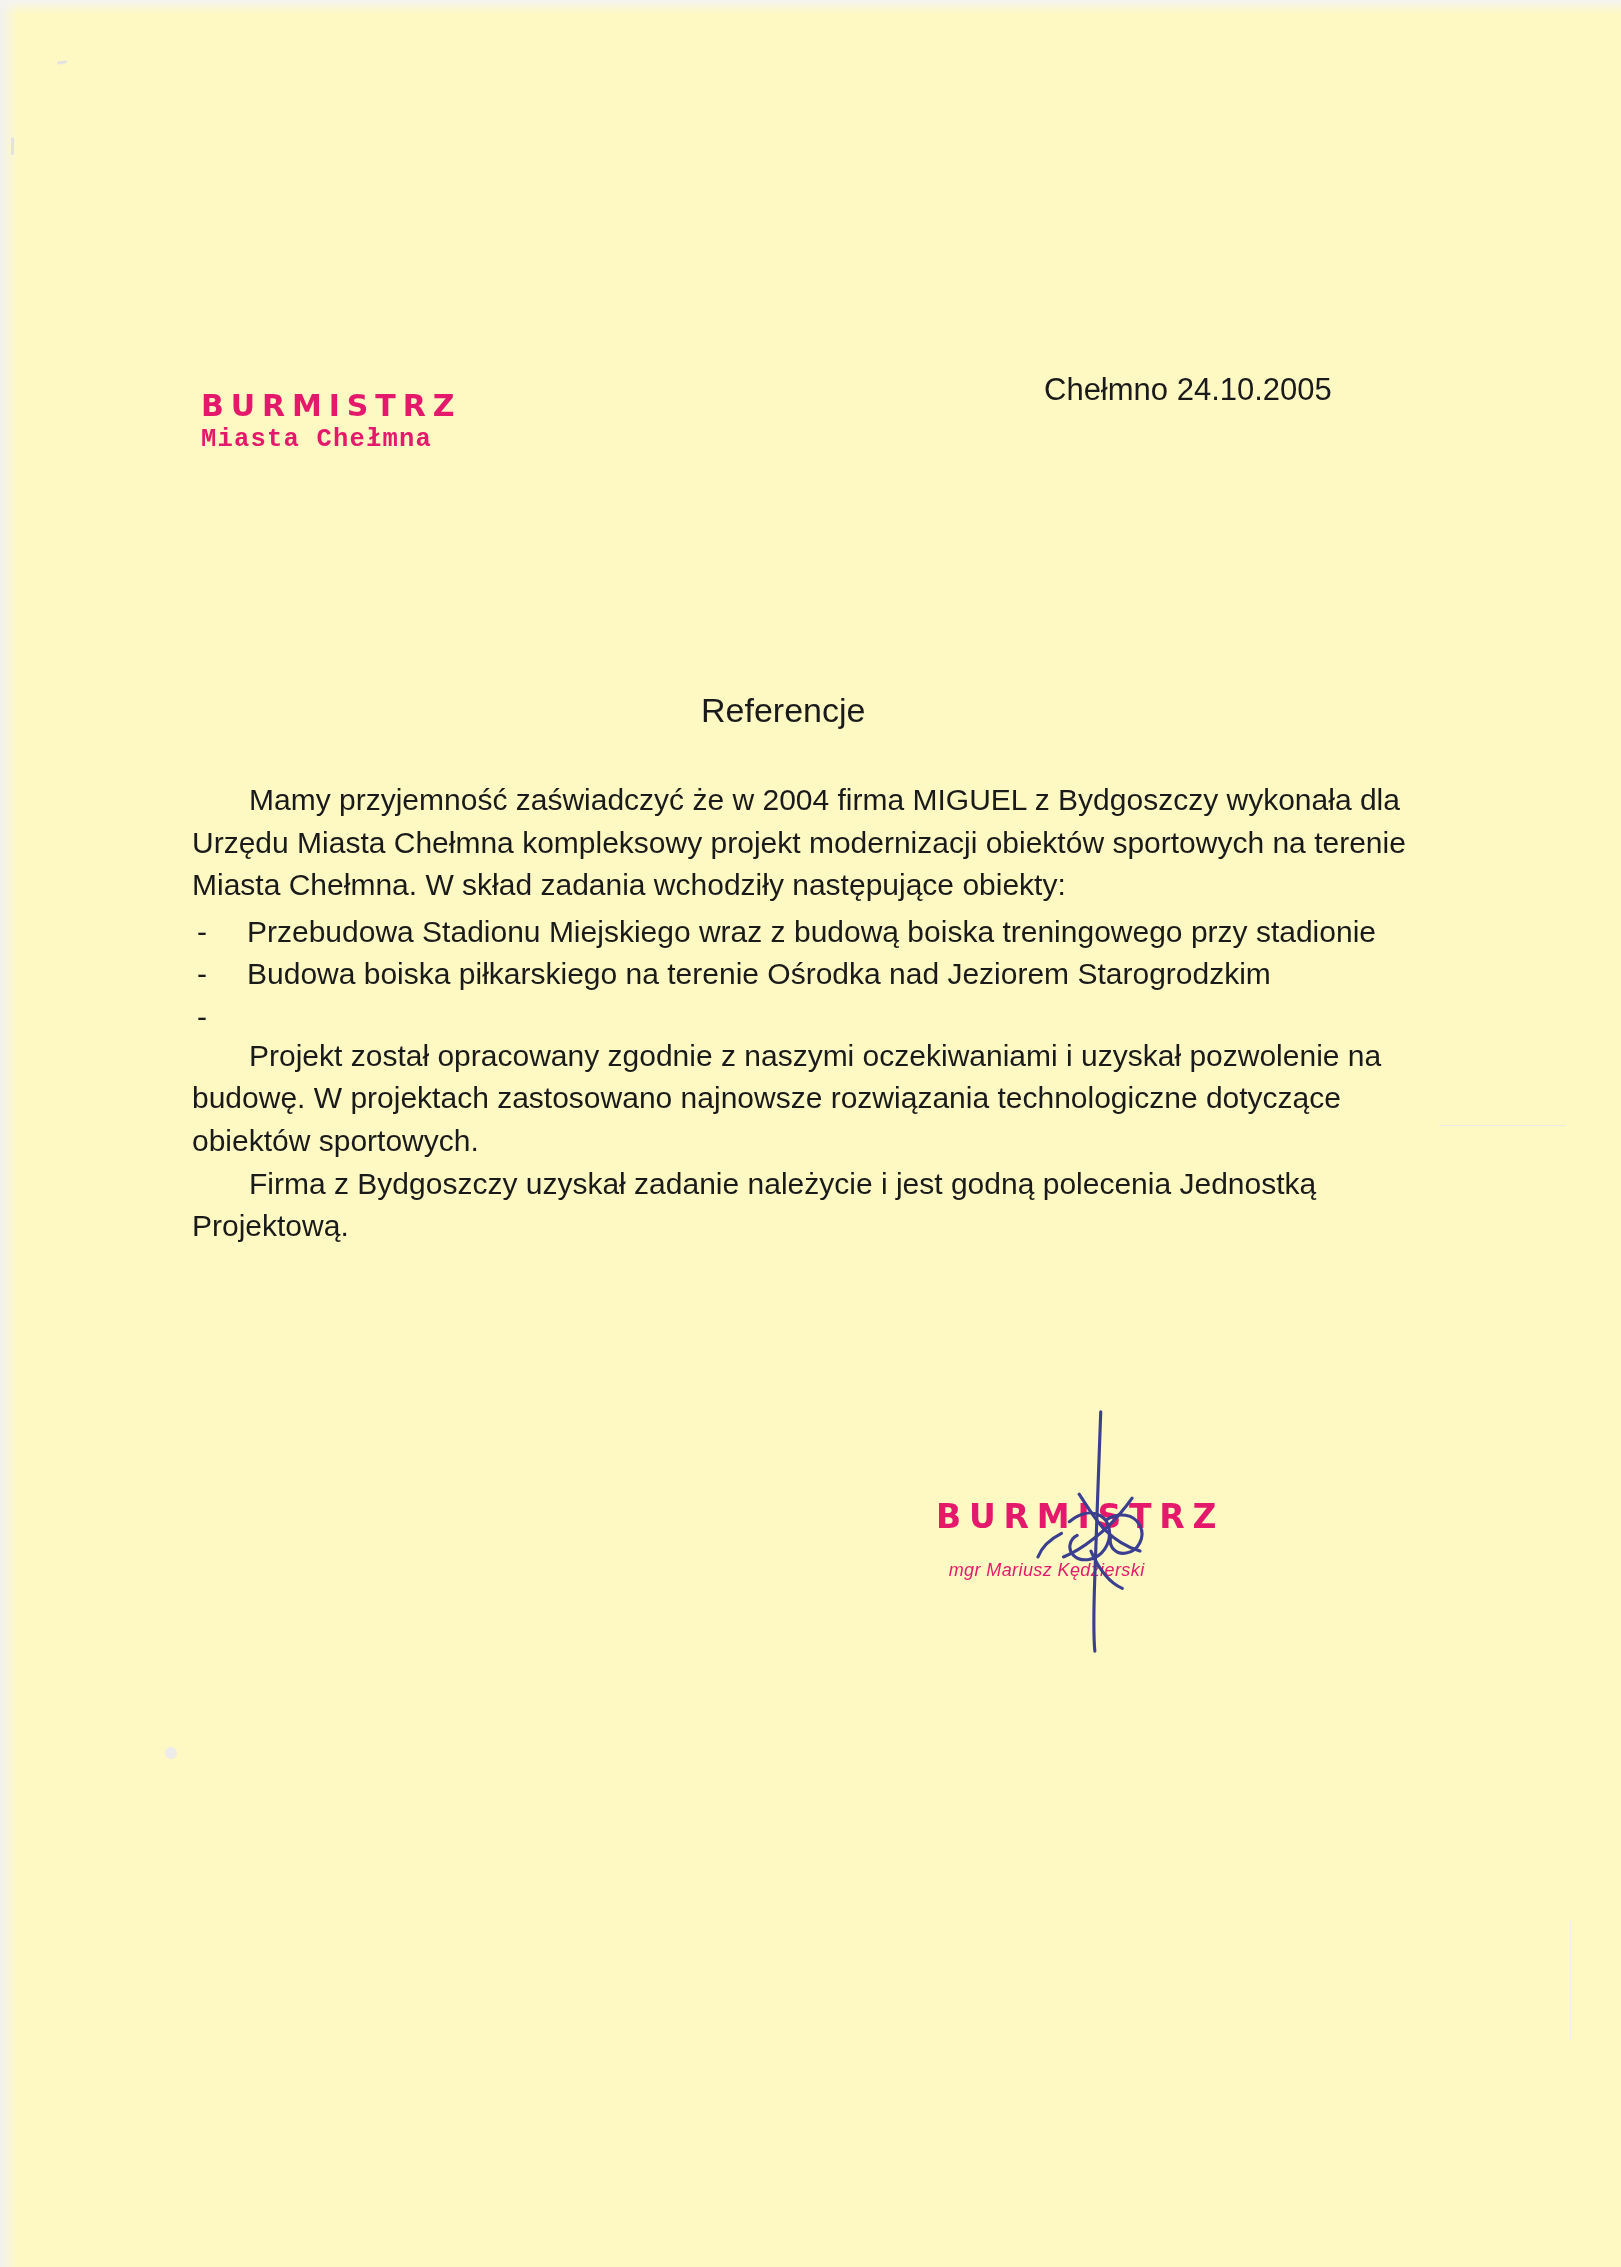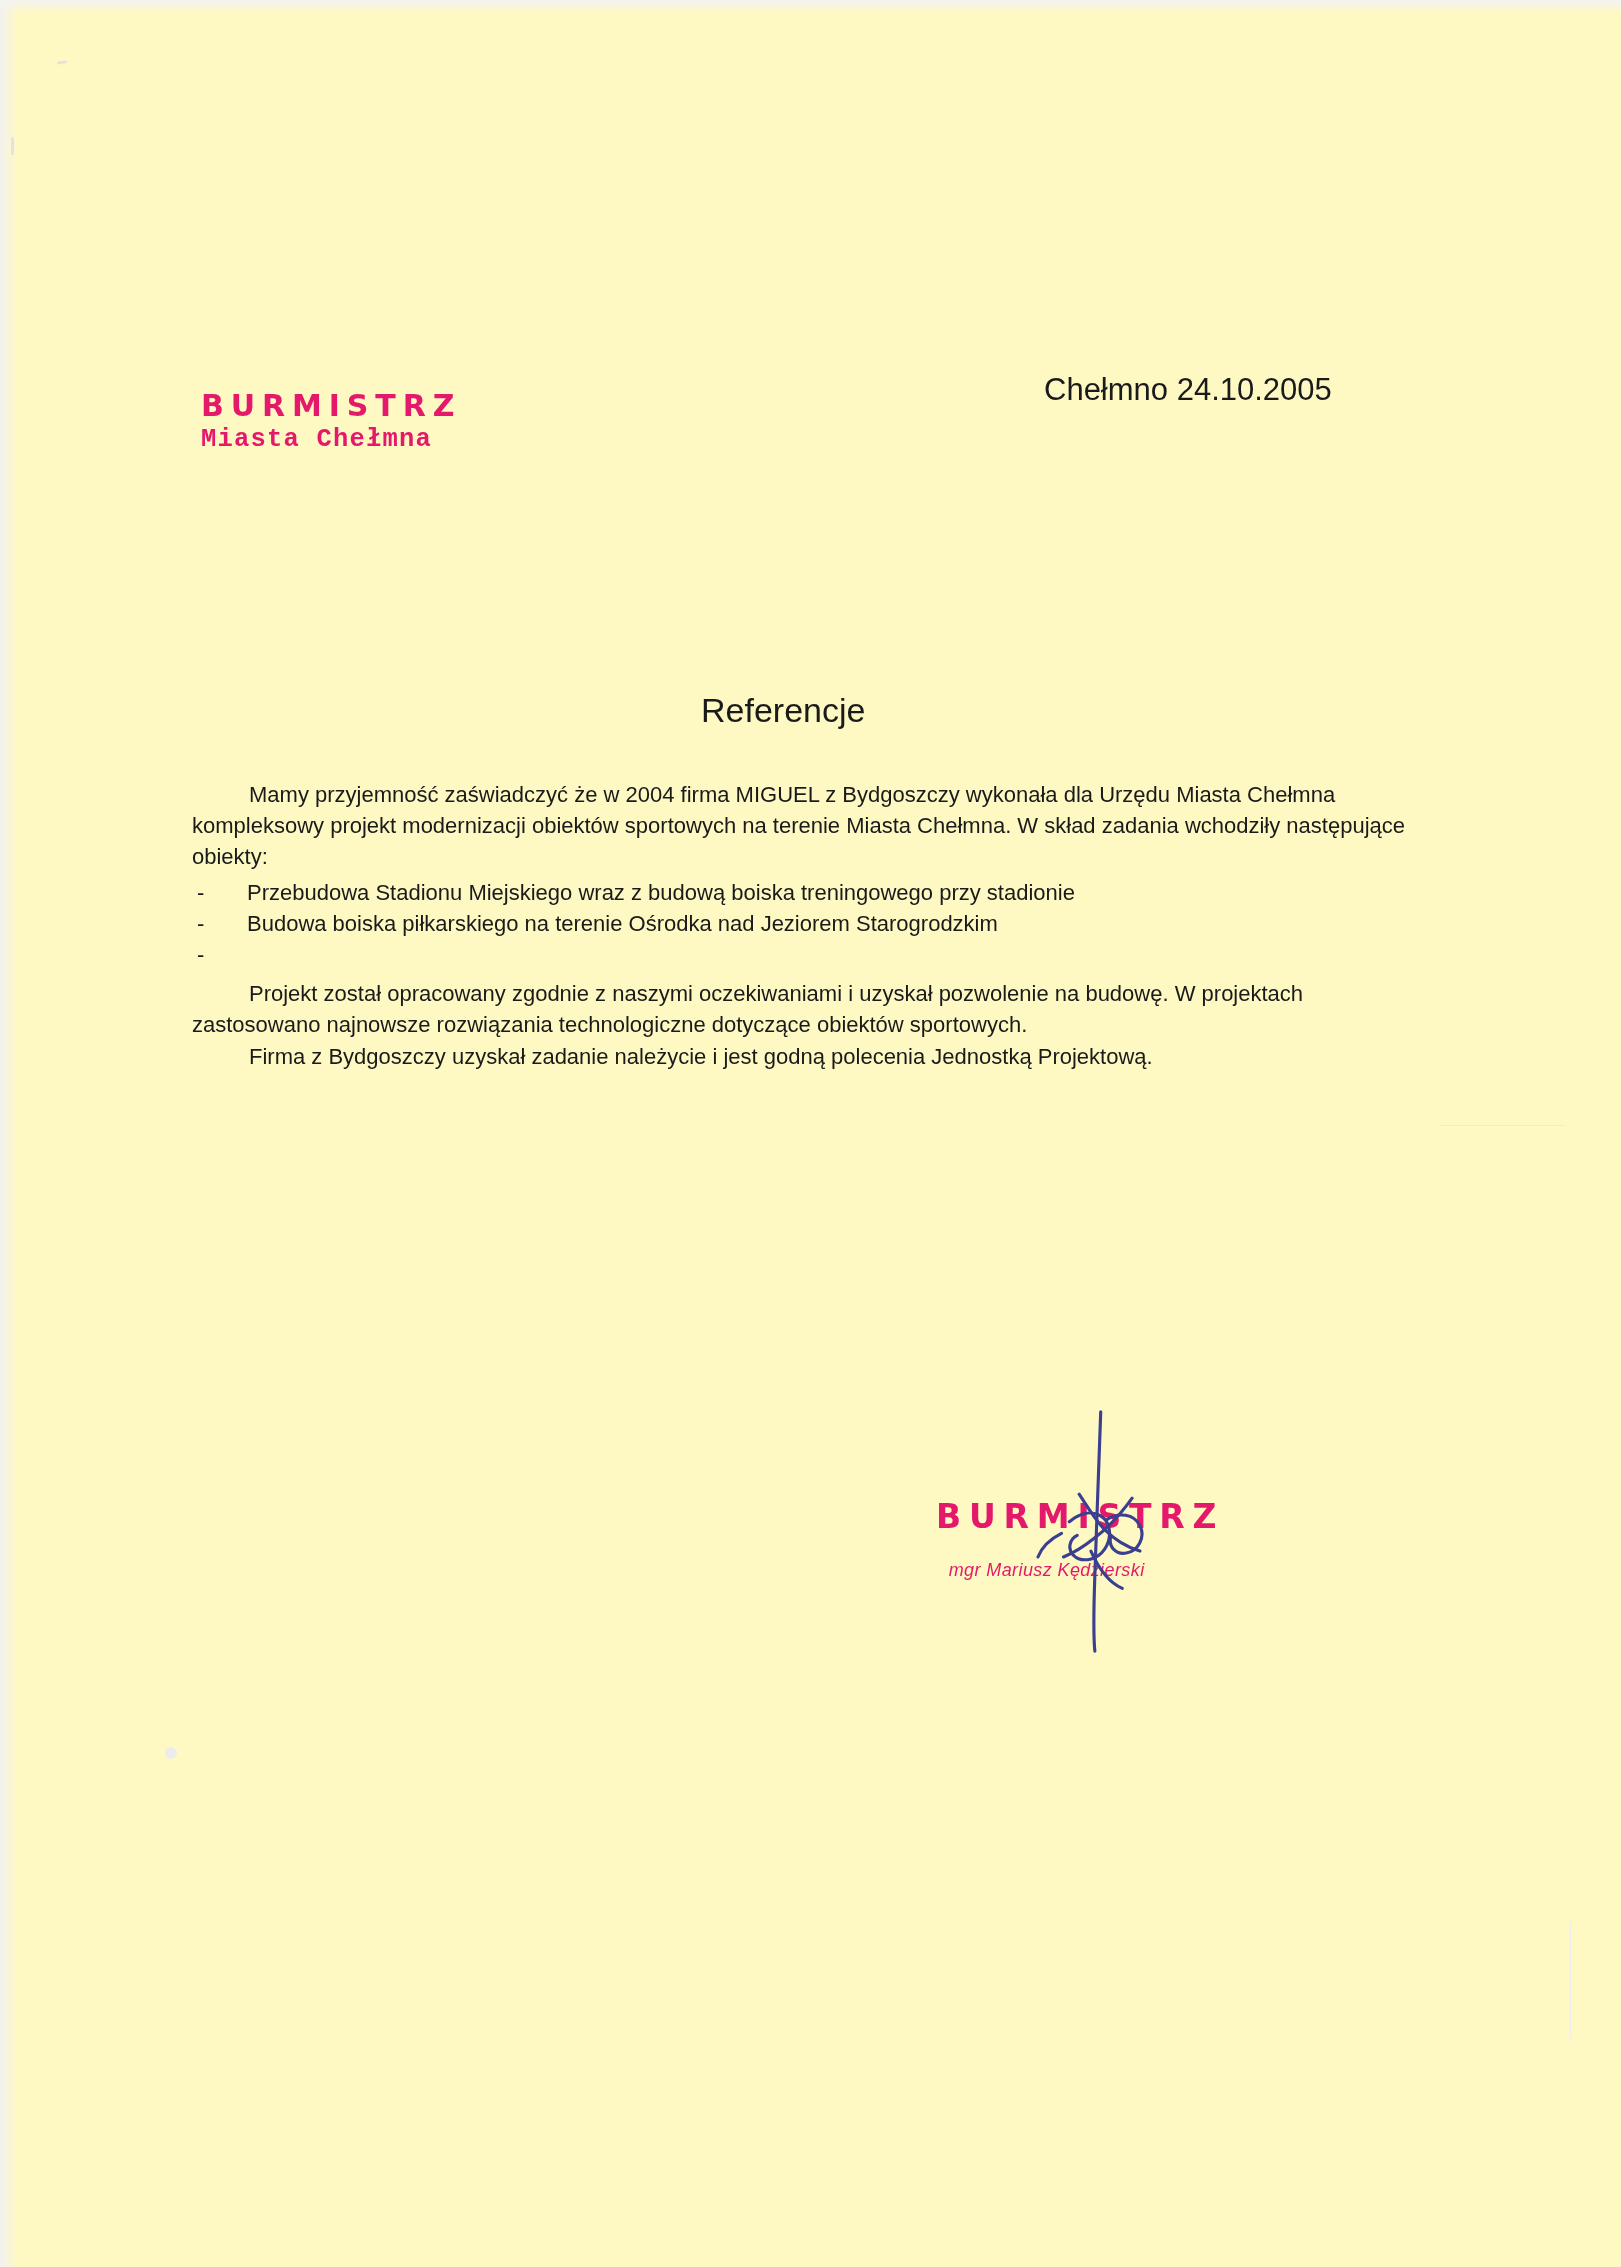--- a/index.html
+++ b/index.html
@@ -90,21 +90,21 @@
     font-size: 34px;
     white-space: nowrap;
   }
 
   
   .body-block {
     position: absolute;
     left: 192px;
     top: 779px;
     width: 1235px;
-    font-size: 22px;
+    font-size: 30px;
     line-height: 1.42;
   }
   .para {
     margin: 0 0 0 0;
     text-indent: 57px;
   }
 
   .bullet-list {
     margin: 3.9px 0 0 0;
     padding: 0;

